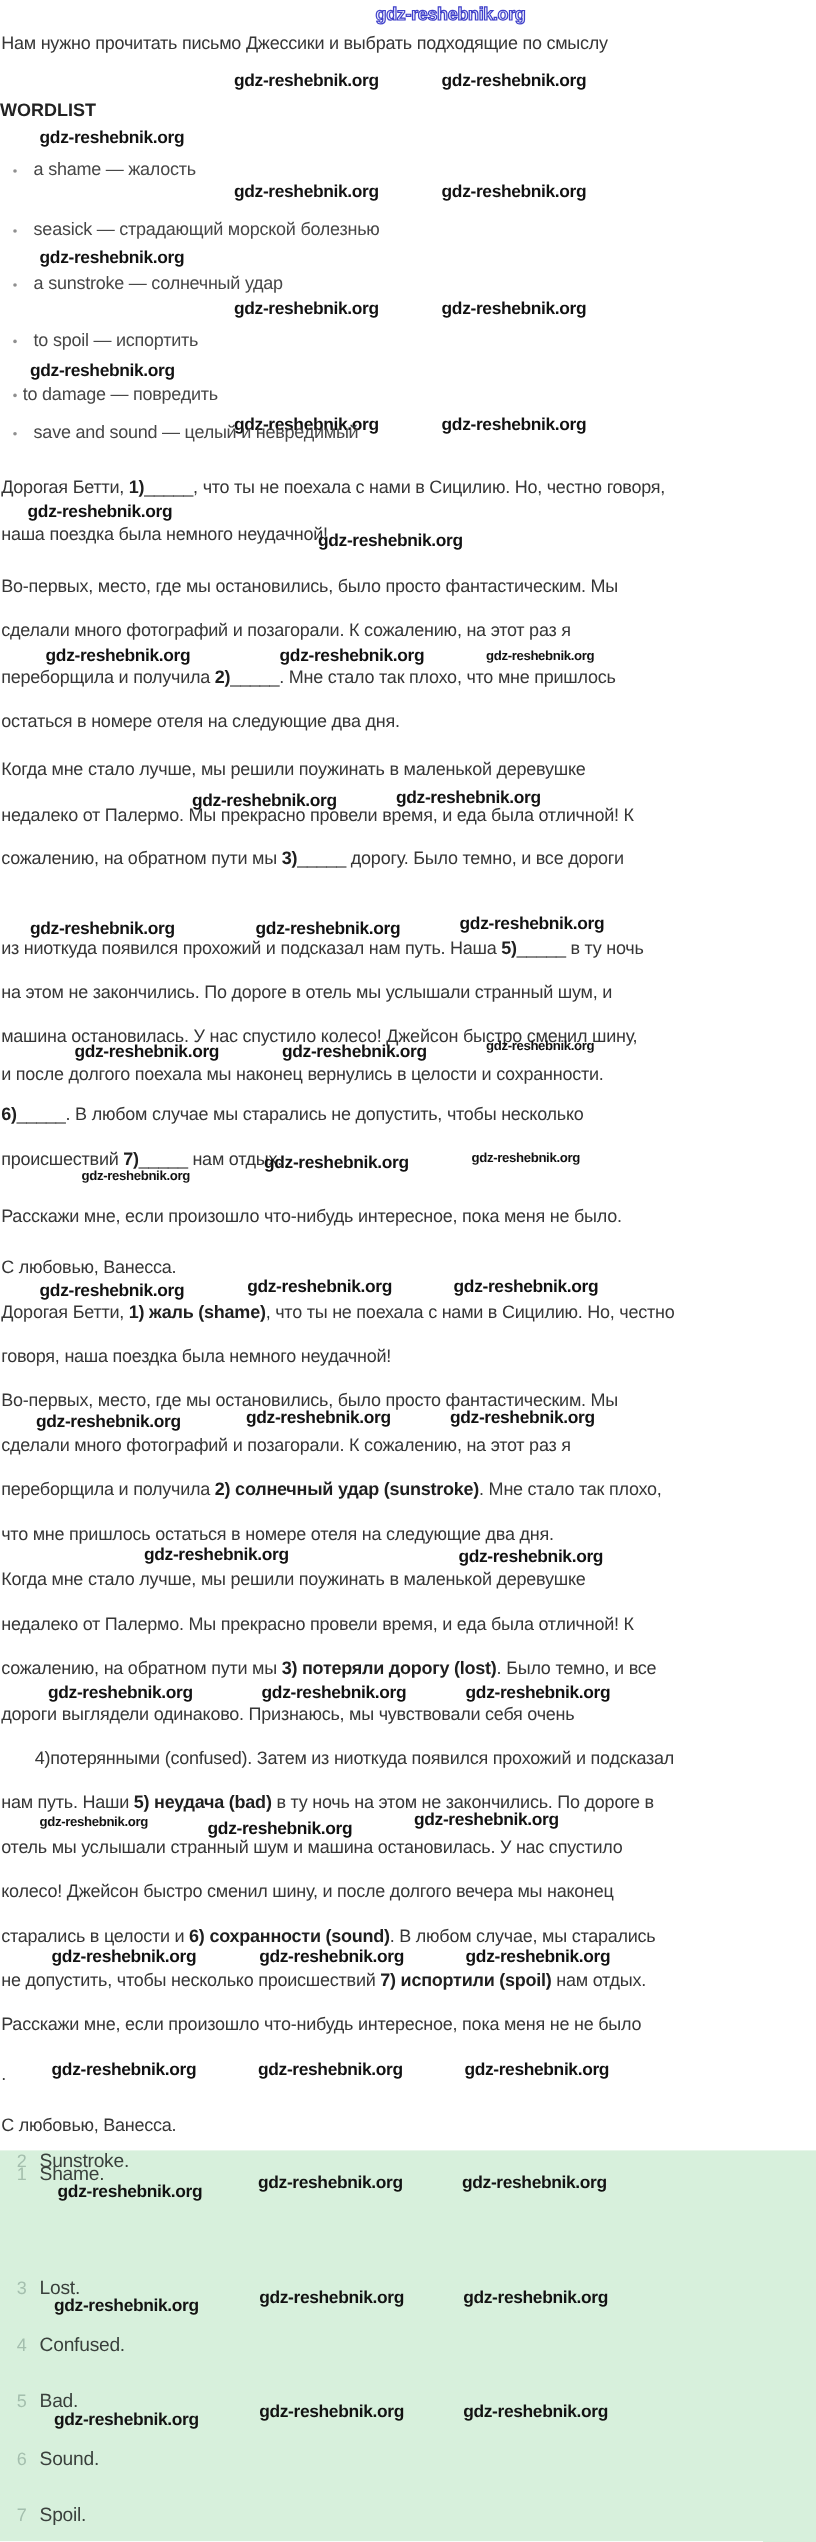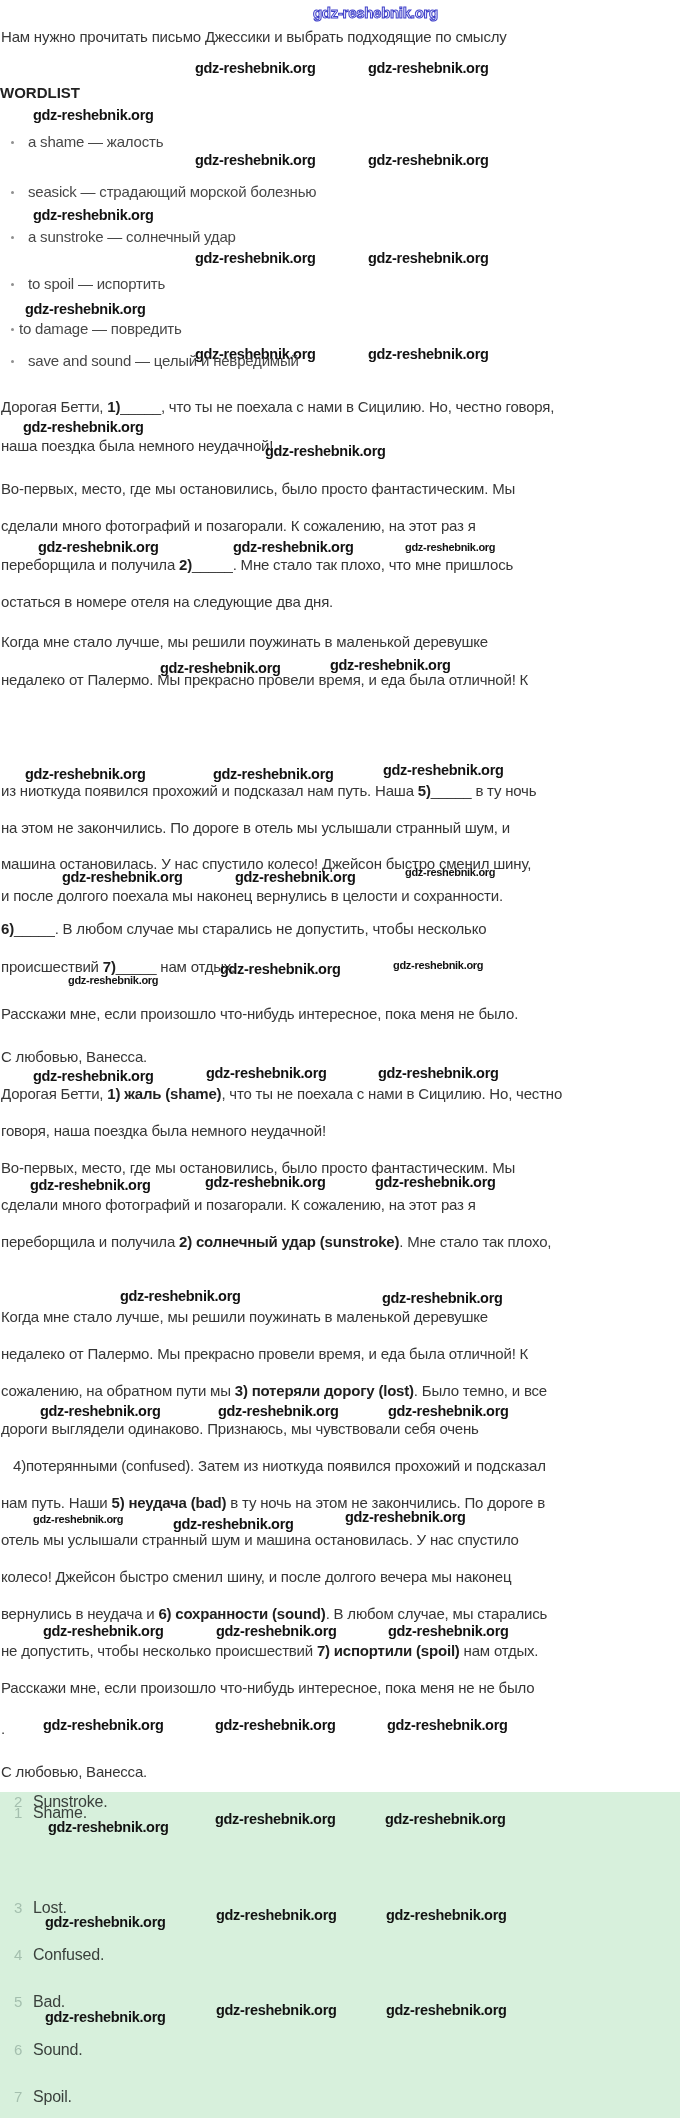--- a/index.html
+++ b/index.html
@@ -71,20 +71,21 @@
     <div class="line" style="top: 517px; left: 1px;"><span>сделали много фотографий и позагорали. К сожалению, на этот раз я</span></div>
     <div class="wm" style="top: 539px; left: 38px;">gdz-reshebnik.org</div>
     <div class="wm" style="top: 539px; left: 233px;">gdz-reshebnik.org</div>
     <div class="wm sm" style="top: 541px; left: 405px;">gdz-reshebnik.org</div>
     <div class="line" style="top: 556px; left: 1px;"><span>переборщила и получила </span><span class="b">2)</span><span>_____. Мне стало так плохо, что мне пришлось</span></div>
     <div class="line" style="top: 593px; left: 1px;"><span>остаться в номере отеля на следующие два дня.</span></div>
     <div class="line" style="top: 633px; left: 1px;"><span>Когда мне стало лучше, мы решили поужинать в маленькой деревушке</span></div>
     <div class="wm" style="top: 660px; left: 160px;">gdz-reshebnik.org</div>
     <div class="wm" style="top: 657px; left: 330px;">gdz-reshebnik.org</div>
     <div class="line" style="top: 671px; left: 1px;"><span>недалеко от Палермо. Мы прекрасно провели время, и еда была отличной! К</span></div>
+    <div class="line" style="top: 707px; left: 1px;"><span>сожалению, на обратном пути мы </span><span class="b">3)</span><span>_____ дорогу. Было темно, и все дороги</span></div>
     <div class="wm" style="top: 766px; left: 25px;">gdz-reshebnik.org</div>
     <div class="wm" style="top: 766px; left: 213px;">gdz-reshebnik.org</div>
     <div class="wm" style="top: 762px; left: 383px;">gdz-reshebnik.org</div>
     <div class="line" style="top: 782px; left: 1px;"><span>из ниоткуда появился прохожий и подсказал нам путь. Наша </span><span class="b">5)</span><span>_____ в ту ночь</span></div>
     <div class="line" style="top: 855px; left: 1px;"><span>машина остановилась. У нас спустило колесо! Джейсон быстро сменил шину,</span></div>
     <div class="line" style="top: 819px; left: 1px;"><span>на этом не закончились. По дороге в отель мы услышали странный шум, и</span></div>
     <div class="wm" style="top: 869px; left: 62px;">gdz-reshebnik.org</div>
     <div class="wm" style="top: 869px; left: 235px;">gdz-reshebnik.org</div>
     <div class="wm sm" style="top: 866px; left: 405px;">gdz-reshebnik.org</div>
     <div class="line" style="top: 887px; left: 1px;"><span>и после долгого поехала мы наконец вернулись в целости и сохранности.</span></div>
@@ -99,37 +100,38 @@
     <div class="wm" style="top: 1065px; left: 206px;">gdz-reshebnik.org</div>
     <div class="wm" style="top: 1065px; left: 378px;">gdz-reshebnik.org</div>
     <div class="line" style="top: 1085px; left: 1px;"><span>Дорогая Бетти, </span><span class="b">1) жаль (shame)</span><span>, что ты не поехала с нами в Сицилию. Но, честно</span></div>
     <div class="line" style="top: 1122px; left: 1px;"><span>говоря, наша поездка была немного неудачной!</span></div>
     <div class="line" style="top: 1159px; left: 1px;"><span>Во-первых, место, где мы остановились, было просто фантастическим. Мы</span></div>
     <div class="wm" style="top: 1177px; left: 30px;">gdz-reshebnik.org</div>
     <div class="wm" style="top: 1174px; left: 205px;">gdz-reshebnik.org</div>
     <div class="wm" style="top: 1174px; left: 375px;">gdz-reshebnik.org</div>
     <div class="line" style="top: 1196px; left: 1px;"><span>сделали много фотографий и позагорали. К сожалению, на этот раз я</span></div>
     <div class="line" style="top: 1233px; left: 1px;"><span>переборщила и получила </span><span class="b">2) солнечный удар (sunstroke)</span><span>. Мне стало так плохо,</span></div>
+    <div class="line" style="top: 1270px; left: 1px;"><span>что мне пришлось остаться в номере отеля на следующие два дня.</span></div>
     <div class="wm" style="top: 1288px; left: 120px;">gdz-reshebnik.org</div>
     <div class="wm" style="top: 1290px; left: 382px;">gdz-reshebnik.org</div>
     <div class="line" style="top: 1308px; left: 1px;"><span>Когда мне стало лучше, мы решили поужинать в маленькой деревушке</span></div>
     <div class="line" style="top: 1345px; left: 1px;"><span>недалеко от Палермо. Мы прекрасно провели время, и еда была отличной! К</span></div>
     <div class="line" style="top: 1382px; left: 1px;"><span>сожалению, на обратном пути мы </span><span class="b">3) потеряли дорогу (lost)</span><span>. Было темно, и все</span></div>
     <div class="wm" style="top: 1403px; left: 40px;">gdz-reshebnik.org</div>
     <div class="wm" style="top: 1403px; left: 218px;">gdz-reshebnik.org</div>
     <div class="wm" style="top: 1403px; left: 388px;">gdz-reshebnik.org</div>
     <div class="line" style="top: 1420px; left: 1px;"><span>дороги выглядели одинаково. Признаюсь, мы чувствовали себя очень</span></div>
-    <div class="line" style="top: 1457px; left: 13px;"><span>4)потерянными (confused). Затем из ниоткуда появился прохожий и подсказал</span></div>
+    <div class="line" style="top: 1457px; left: 0; padding-left: 29px;"><span>4)потерянными (confused). Затем из ниоткуда появился прохожий и подсказал</span></div>
     <div class="line" style="top: 1494px; left: 1px;"><span>нам путь. Наши </span><span class="b">5) неудача (bad)</span><span> в ту ночь на этом не закончились. По дороге в</span></div>
     <div class="wm sm" style="top: 1513px; left: 33px;">gdz-reshebnik.org</div>
     <div class="wm" style="top: 1516px; left: 173px;">gdz-reshebnik.org</div>
     <div class="wm" style="top: 1509px; left: 345px;">gdz-reshebnik.org</div>
     <div class="line" style="top: 1531px; left: 1px;"><span>отель мы услышали странный шум и машина остановилась. У нас спустило</span></div>
     <div class="line" style="top: 1568px; left: 1px;"><span>колесо! Джейсон быстро сменил шину, и после долгого вечера мы наконец</span></div>
-    <div class="line" style="top: 1605px; left: 1px;"><span>вернулись в неудача и </span><span class="b">6) сохранности (sound)</span><span>. В любом случае, мы старались</span></div>
+    <div class="line" style="top: 1605px; left: 1px;"><span>старались в целости и </span><span class="b">6) сохранности (sound)</span><span>. В любом случае, мы старались</span></div>
     <div class="wm" style="top: 1623px; left: 43px;">gdz-reshebnik.org</div>
     <div class="wm" style="top: 1623px; left: 216px;">gdz-reshebnik.org</div>
     <div class="wm" style="top: 1623px; left: 388px;">gdz-reshebnik.org</div>
     <div class="line" style="top: 1642px; left: 1px;"><span>не допустить, чтобы несколько происшествий </span><span class="b">7) испортили (spoil)</span><span> нам отдых.</span></div>
     <div class="line" style="top: 1679px; left: 1px;"><span>Расскажи мне, если произошло что-нибудь интересное, пока меня не не было</span></div>
     <div class="line" style="top: 1720px; left: 1px;"><span>.</span></div>
     <div class="wm" style="top: 1717px; left: 43px;">gdz-reshebnik.org</div>
     <div class="wm" style="top: 1717px; left: 215px;">gdz-reshebnik.org</div>
     <div class="wm" style="top: 1717px; left: 387px;">gdz-reshebnik.org</div>
     <div class="line" style="top: 1763px; left: 1px;"><span>С любовью, Ванесса.</span></div>

